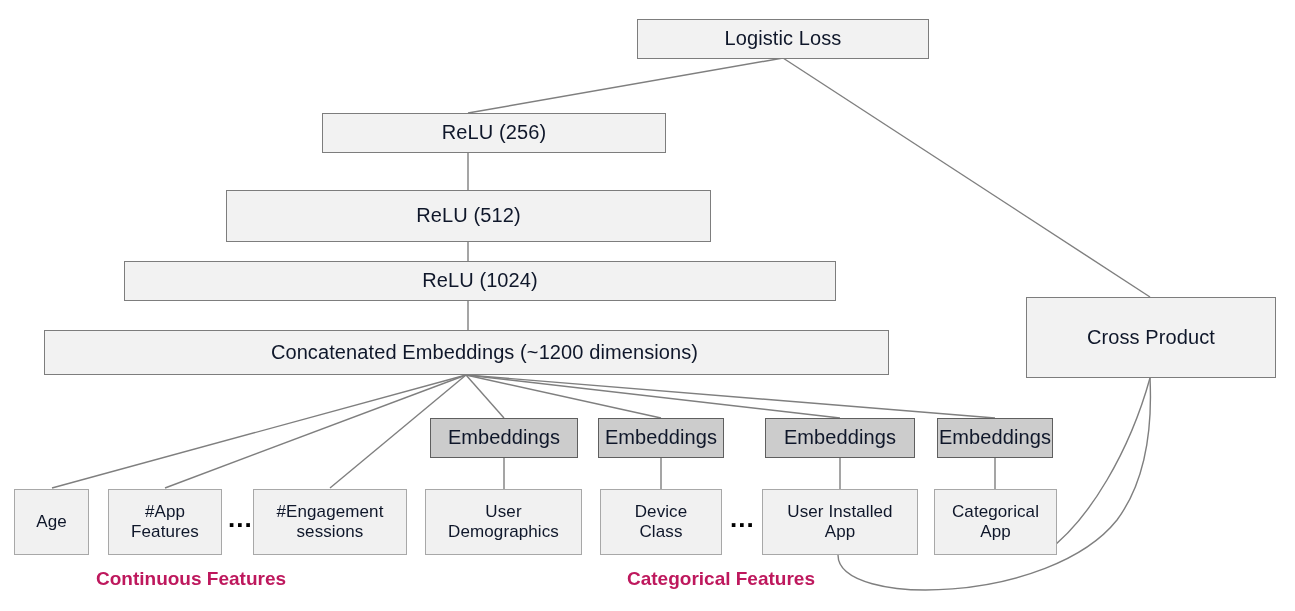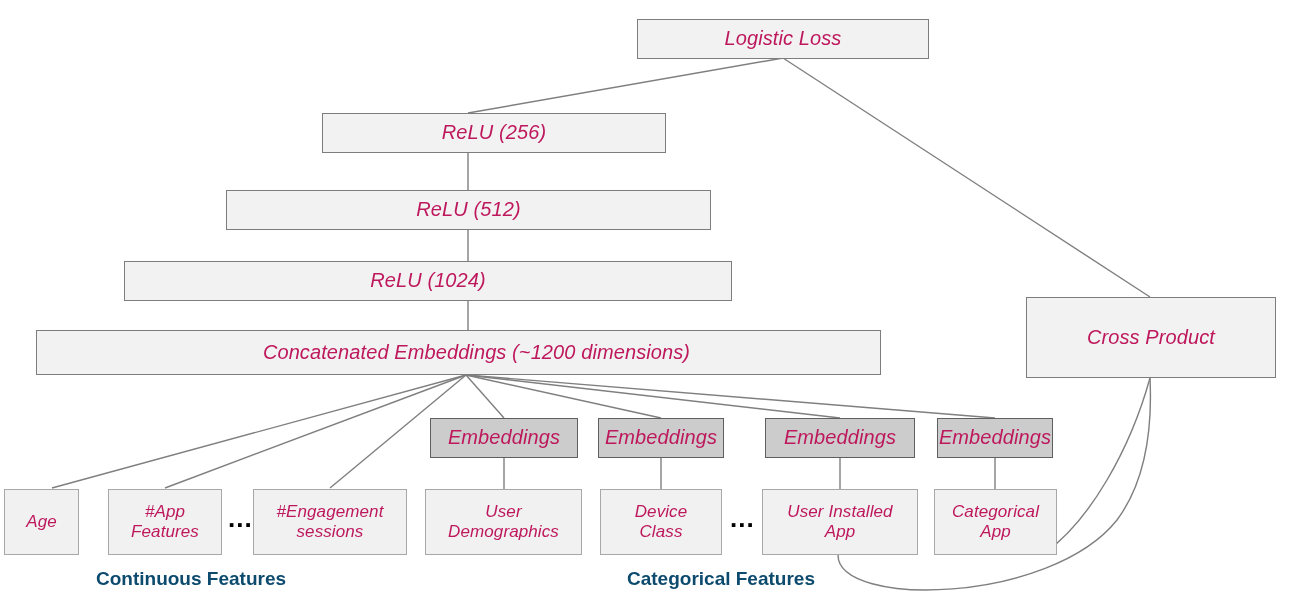--- a/index.html
+++ b/index.html
@@ -32,27 +32,26 @@
     stroke: #7f7f7f;
     stroke-width: 1.4;
   }
   .node {
     position: absolute;
     box-sizing: border-box;
     display: flex;
     align-items: center;
     justify-content: center;
     text-align: center;
-    color: #be185d;
+    color: #0f172a;
     line-height: 1.18;
     border: 1.5px solid #7d7d7d;
     background: #f2f2f2;
     font-size: 19px;
     letter-spacing: 0.1px;
-    font-style: italic;
   }
   .node.embed {
     background: #cccccc;
     border: 1.5px solid #5f5f5f;
     font-size: 20px;
   }
   .node.leaf {
     background: #f1f1f1;
     border: 1.5px solid #a8a8a8;
     font-size: 17px;
@@ -66,21 +65,21 @@
     font-weight: 700;
     color: #000;
     letter-spacing: 1px;
     line-height: 1;
     white-space: nowrap;
   }
   .group-label {
     position: absolute;
     font-size: 19px;
     font-weight: bold;
-    color: #0c4a6e;
+    color: #be185d;
     white-space: nowrap;
   }
 </style>
 </head>
 <body>
 
 <div id="diagram-root">
 
   <svg id="wiring" viewBox="0 0 1295 611">
 
@@ -113,50 +112,50 @@
   </svg>
 
   <div class="node big" style="left:637px; top:19px; width:292px; height:40px;">
     <span>Logistic Loss</span>
   </div>
 
   <div class="node big" style="left:322px; top:113px; width:344px; height:40px;">
     <span>ReLU (256)</span>
   </div>
 
-  <div class="node big" style="left:226px; top:190px; width:485px; height:40px;">
+  <div class="node big" style="left:226px; top:190px; width:485px; height:52px;">
     <span>ReLU (512)</span>
   </div>
 
-  <div class="node big" style="left:124px; top:261px; width:608px; height:40px;justify-content:center;">
+  <div class="node big" style="left:124px; top:261px; width:712px; height:40px;justify-content:center;">
     <span>ReLU (1024)</span>
   </div>
 
-  <div class="node big" style="left:36px; top:330px; width:845px; height:45px;padding-left:36px;">
+  <div class="node big" style="left:44px; top:330px; width:845px; height:45px;padding-left:36px;">
     <span>Concatenated Embeddings (~1200 dimensions)</span>
   </div>
 
   <div class="node big" style="left:1026px; top:297px; width:250px; height:81px; flex-direction:column;">
     <span>Cross Product</span>
   </div>
 
   <div class="node embed" style="left:430px; top:418px; width:148px; height:40px;">
     <span>Embeddings</span>
   </div>
   <div class="node embed" style="left:598px; top:418px; width:126px; height:40px;">
     <span>Embeddings</span>
   </div>
   <div class="node embed" style="left:765px; top:418px; width:150px; height:40px;">
     <span>Embeddings</span>
   </div>
   <div class="node embed" style="left:937px; top:418px; width:116px; height:40px;">
     <span>Embeddings</span>
   </div>
 
-  <div class="node leaf" style="left:4px; top:489px; width:75px; height:66px;">
+  <div class="node leaf" style="left:14px; top:489px; width:75px; height:66px;">
     <span style="white-space:pre-line;">Age</span>
   </div>
   <div class="node leaf" style="left:108px; top:489px; width:114px; height:66px;">
     <span style="white-space:pre-line;">#App
 Features</span>
   </div>
   <div class="ellipsis" style="left:228px; top:505px;">...</div>
   <div class="node leaf" style="left:253px; top:489px; width:154px; height:66px;">
     <span style="white-space:pre-line;">#Engagement
 sessions</span>

